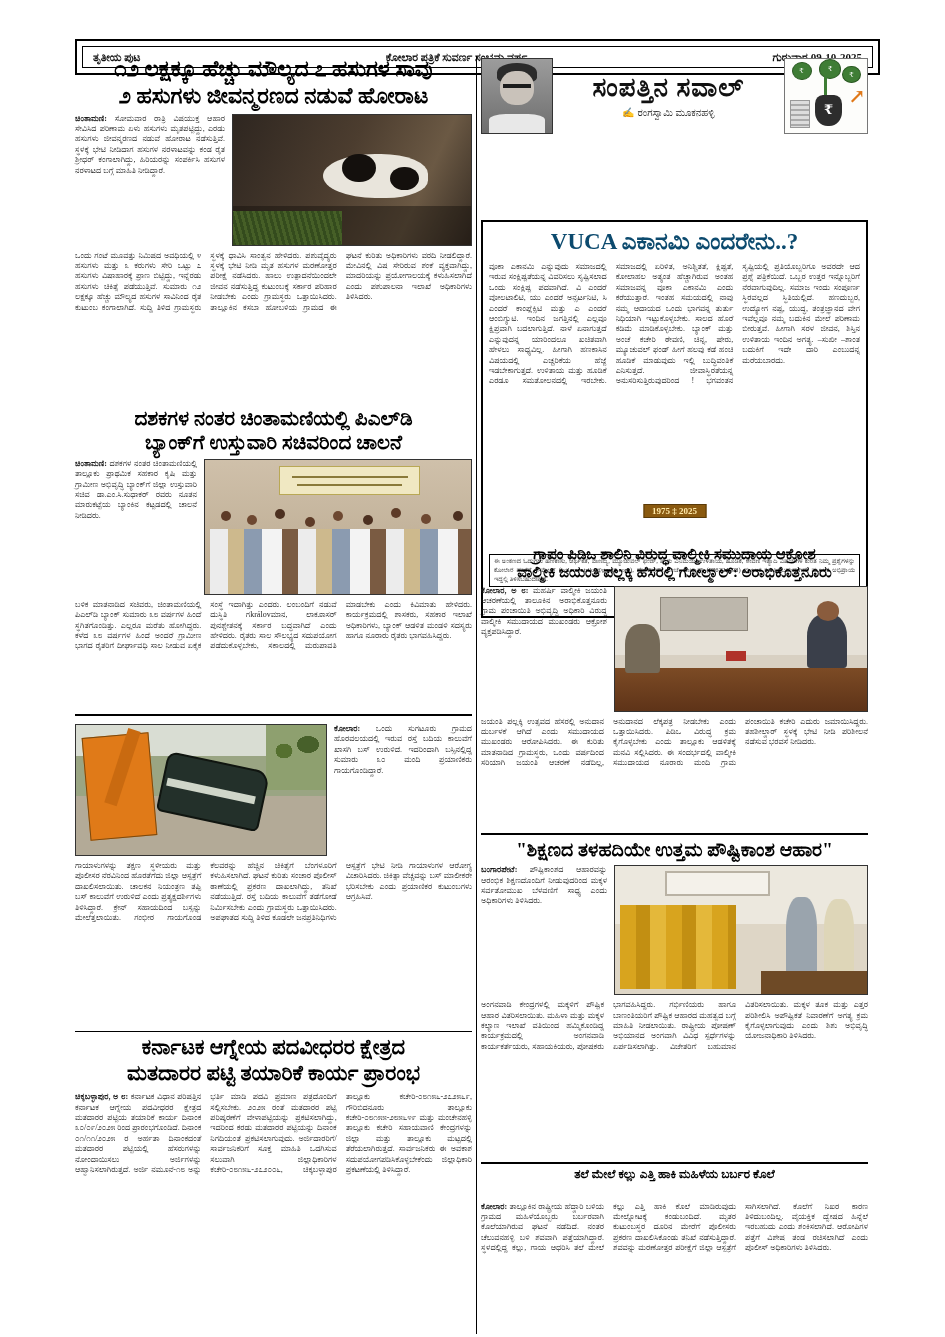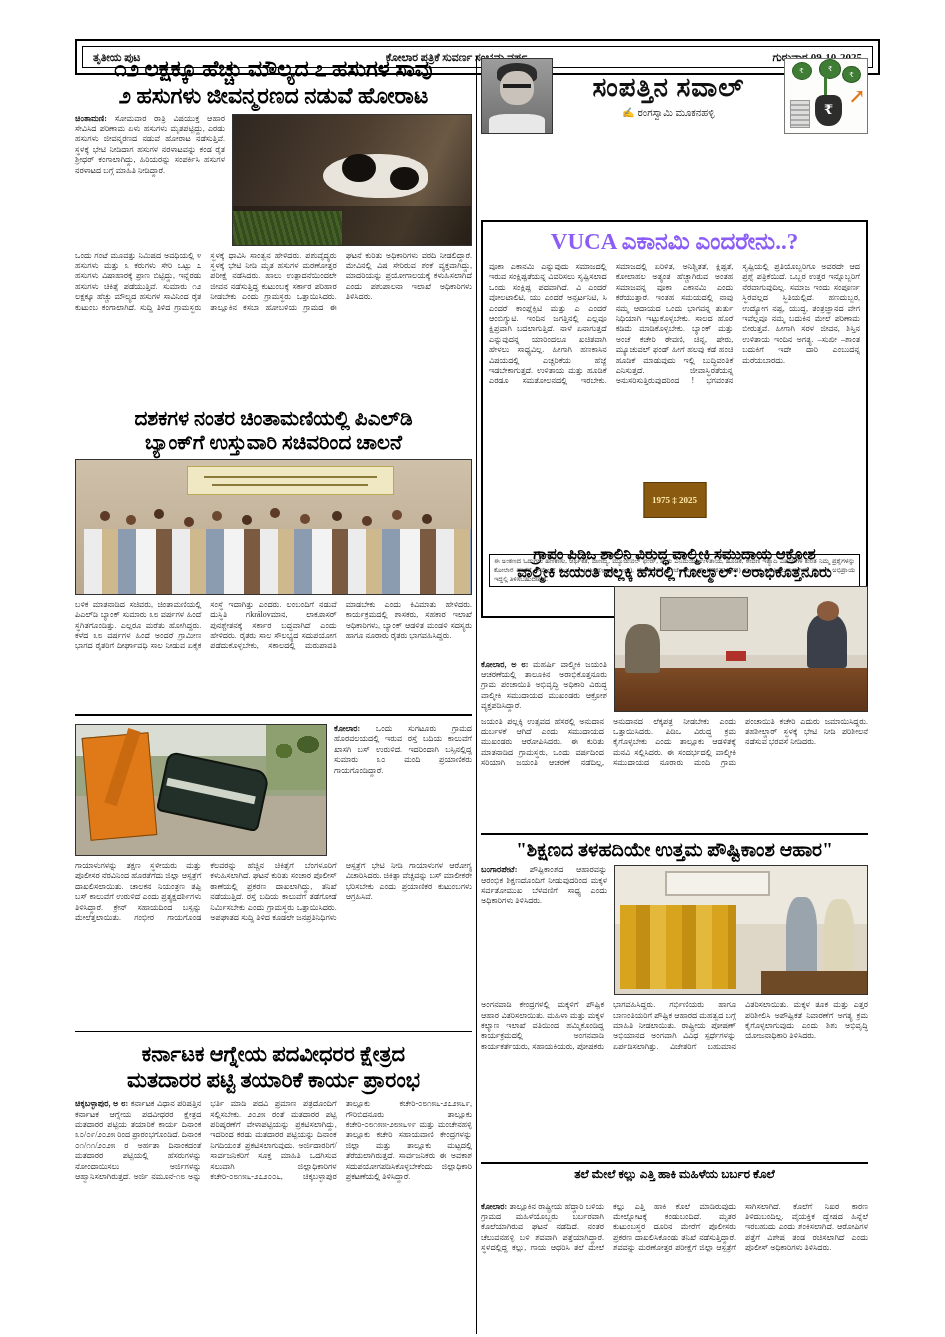--- a/index.html
+++ b/index.html
@@ -13,21 +13,21 @@
   .left-col{position:absolute;left:75px;top:56px;width:397px;height:1278px;}
   .right-col{position:absolute;left:481px;top:56px;width:387px;height:1278px;}
   .v-divider{position:absolute;left:476px;top:56px;width:1px;height:1278px;background:#000;}
   .art{position:absolute;left:0;width:100%;box-sizing:border-box;}
   .hl{font-weight:bold;text-align:center;line-height:1.22;color:#000;}
   .body-sm{font-size:8px;line-height:1.3;text-align:justify;color:#1c1c1c;margin:0;}
   .dl{font-weight:bold;}
   .cols3{column-count:3;column-gap:9px;}
   .row{display:flex;gap:7px;align-items:flex-start;}
   .rule-top{border-top:2px solid #000;padding-top:3px;}
-  .rule-top-thin{border-top:1px solid #000;padding-top:10px;}
+  .rule-top-thin{border-top:1px solid #000;padding-top:3px;}
   
   .photo{position:relative;overflow:hidden;border:1px solid #333;box-sizing:border-box;flex:1;}
   .shape{position:absolute;}
   
   .ph-cows{background:linear-gradient(115deg,#2e2620 0%,#4c3d2f 45%,#6b5944 75%,#352b22 100%);}
   .cow-body{left:38%;top:30%;width:44%;height:34%;background:#e9e5dc;border-radius:50% 45% 40% 50%;}
   .cow-patch1{left:46%;top:30%;width:14%;height:22%;background:#14100d;border-radius:50%;}
   .cow-patch2{left:66%;top:40%;width:12%;height:18%;background:#14100d;border-radius:50%;}
   .fodder{left:0;bottom:0;width:46%;height:26%;background:repeating-linear-gradient(75deg,#4f7d2c 0 3px,#6fa03e 3px 6px);}
   .ground-sh{left:0;top:70%;width:100%;height:30%;background:rgba(20,15,10,.45);}
@@ -91,23 +91,23 @@
   .vuca-hl{font-size:23px;margin:2px 0 6px 0;}
   .vuca-body{position:relative;height:286px;overflow:hidden;}
   .logo50{position:absolute;left:50%;top:150px;transform:translateX(-50%);width:104px;height:104px;z-index:3;}
   .logo-circle{position:absolute;left:0;top:0;width:98px;height:98px;border-radius:50%;
      background:radial-gradient(circle at 50% 40%,#fbe37a 0 30%,#f0b928 60%,#d89210 100%);
      border:3px double #a87810;box-sizing:border-box;text-align:center;}
   .logo-top-txt{font-size:6.5px;color:#7a4a08;margin-top:8px;font-weight:bold;}
   .logo-50{font-size:34px;font-weight:bold;color:#fff;text-shadow:1px 1px 0 #8a5a08;line-height:1;font-style:italic;}
   .logo-portrait{position:absolute;left:56%;top:32%;width:26px;height:26px;border-radius:50%;background:#7a3a20;border:2px solid #fff;}
   .logo-bot-txt{font-size:6.5px;color:#7a4a08;font-weight:bold;margin-top:2px;}
-  .logo-ribbon{position:absolute;left:50%;bottom:-2px;transform:translateX(-50%);background:#8a5a10;color:#ffe9a8;font-size:9px;font-weight:bold;padding:12px 8px;border:1px solid #5a3a08;white-space:nowrap;}
+  .logo-ribbon{position:absolute;left:50%;bottom:-2px;transform:translateX(-50%);background:#8a5a10;color:#ffe9a8;font-size:9px;font-weight:bold;padding:1px 8px;border:1px solid #5a3a08;white-space:nowrap;}
   .contact-box{border:1px solid #000;margin-top:6px;padding:2px 4px;font-size:6.6px;line-height:1.35;text-align:justify;color:#222;}
-  .red{color:#8b5cf6;}
+  .red{color:#0c4a6e;}
 </style>
 </head>
 <body>
 
 <div class="page">
 
   <div class="masthead">
     <div class="masthead-inner">
       <span class="mast-cell">ತೃತೀಯ ಪುಟ</span>
       <span class="mast-cell">ಕೋಲಾರ ಪತ್ರಿಕೆ ಸುವರ್ಣ ಸಂಭ್ರಮ ವರ್ಷ</span>
@@ -139,20 +139,24 @@
       </div>
       <div class="cols3 body-sm" style="margin-top:5px;height:128px;overflow:hidden;">ಒಂದು ಗಂಟೆ ಮೂವತ್ತು ನಿಮಿಷದ ಅವಧಿಯಲ್ಲಿ ೪ ಹಸುಗಳು ಮತ್ತು ೩ ಕರುಗಳು ಸೇರಿ ಒಟ್ಟು ೭ ಹಸುಗಳು ವಿಷಾಹಾರಕ್ಕೆ ಪ್ರಾಣ ಬಿಟ್ಟಿದ್ದು, ಇನ್ನೆರಡು ಹಸುಗಳು ಚಿಕಿತ್ಸೆ ಪಡೆಯುತ್ತಿವೆ. ಸುಮಾರು ೧೨ ಲಕ್ಷಕ್ಕೂ ಹೆಚ್ಚು ಮೌಲ್ಯದ ಹಸುಗಳ ಸಾವಿನಿಂದ ರೈತ ಕುಟುಂಬ ಕಂಗಾಲಾಗಿದೆ. ಸುದ್ದಿ ತಿಳಿದ ಗ್ರಾಮಸ್ಥರು ಸ್ಥಳಕ್ಕೆ ಧಾವಿಸಿ ಸಾಂತ್ವನ ಹೇಳಿದರು. ಪಶುವೈದ್ಯರು ಸ್ಥಳಕ್ಕೆ ಭೇಟಿ ನೀಡಿ ಮೃತ ಹಸುಗಳ ಮರಣೋತ್ತರ ಪರೀಕ್ಷೆ ನಡೆಸಿದರು. ಹಾಲು ಉತ್ಪಾದನೆಯಿಂದಲೇ ಜೀವನ ನಡೆಸುತ್ತಿದ್ದ ಕುಟುಂಬಕ್ಕೆ ಸರ್ಕಾರ ಪರಿಹಾರ ನೀಡಬೇಕು ಎಂದು ಗ್ರಾಮಸ್ಥರು ಒತ್ತಾಯಿಸಿದರು. ತಾಲ್ಲೂಕಿನ ಕಸಬಾ ಹೋಬಳಿಯ ಗ್ರಾಮದ ಈ ಘಟನೆ ಕುರಿತು ಅಧಿಕಾರಿಗಳು ವರದಿ ನೀಡಲಿದ್ದಾರೆ. ಮೇವಿನಲ್ಲಿ ವಿಷ ಸೇರಿರುವ ಶಂಕೆ ವ್ಯಕ್ತವಾಗಿದ್ದು, ಮಾದರಿಯನ್ನು ಪ್ರಯೋಗಾಲಯಕ್ಕೆ ಕಳುಹಿಸಲಾಗಿದೆ ಎಂದು ಪಶುಪಾಲನಾ ಇಲಾಖೆ ಅಧಿಕಾರಿಗಳು ತಿಳಿಸಿದರು.</div>
     </div>
 
     <div class="art" style="top:350px;">
       <div class="hl" style="font-size:20px;">
         <div>ದಶಕಗಳ ನಂತರ ಚಿಂತಾಮಣಿಯಲ್ಲಿ ಪಿಎಲ್‌ಡಿ</div>
         <div>ಬ್ಯಾಂಕ್‌ಗೆ ಉಸ್ತುವಾರಿ ಸಚಿವರಿಂದ ಚಾಲನೆ</div>
       </div>
       <div class="row" style="margin-top:4px;">
+        <p class="body-sm" style="width:122px;flex:none;">
+          <b class="dl">ಚಿಂತಾಮಣಿ:</b>
+          <span>ದಶಕಗಳ ನಂತರ ಚಿಂತಾಮಣಿಯಲ್ಲಿ ತಾಲ್ಲೂಕು ಪ್ರಾಥಮಿಕ ಸಹಕಾರ ಕೃಷಿ ಮತ್ತು ಗ್ರಾಮೀಣ ಅಭಿವೃದ್ಧಿ ಬ್ಯಾಂಕ್‌ಗೆ ಜಿಲ್ಲಾ ಉಸ್ತುವಾರಿ ಸಚಿವ ಡಾ.ಎಂ.ಸಿ.ಸುಧಾಕರ್ ರವರು ನೂತನ ಮಾರುಕಟ್ಟೆಯ ಬ್ಯಾಂಕಿನ ಕಟ್ಟಡದಲ್ಲಿ ಚಾಲನೆ ನೀಡಿದರು.</span>
+        </p>
         <div class="photo ph-bank" style="height:136px;">
           <div class="shape banner">
             <div class="shape banner-line"></div>
             <div class="shape banner-line2"></div>
           </div>
           <div class="shape heads"></div>
           <div class="shape torsos"></div>
         </div>
       </div>
       <div class="cols3 body-sm" style="margin-top:5px;height:118px;overflow:hidden;">ಬಳಿಕ ಮಾತನಾಡಿದ ಸಚಿವರು, ಚಿಂತಾಮಣಿಯಲ್ಲಿ ಪಿಎಲ್‌ಡಿ ಬ್ಯಾಂಕ್ ಸುಮಾರು ೩೮ ವರ್ಷಗಳ ಹಿಂದೆ ಸ್ಥಗಿತಗೊಂಡಿತ್ತು. ಎಲ್ಲರೂ ಮರೆತು ಹೋಗಿದ್ದರು. ಕಳೆದ ೩೮ ವರ್ಷಗಳ ಹಿಂದೆ ಅಂದರೆ ಗ್ರಾಮೀಣ ಭಾಗದ ರೈತರಿಗೆ ದೀರ್ಘಾವಧಿ ಸಾಲ ನೀಡುವ ಏಕೈಕ ಸಂಸ್ಥೆ ಇದಾಗಿತ್ತು ಎಂದರು. ಲಂಬಂದಿಗೆ ನಡುವೆ ದುಸ್ಥಿತಿ ಗkrálovಮಾನ, ಲಾಕೂಾಸರ್ ಪುನಶ್ಚೇತನಕ್ಕೆ ಸರ್ಕಾರ ಬದ್ಧವಾಗಿದೆ ಎಂದು ಹೇಳಿದರು. ರೈತರು ಸಾಲ ಸೌಲಭ್ಯದ ಸದುಪಯೋಗ ಪಡೆದುಕೊಳ್ಳಬೇಕು, ಸಕಾಲದಲ್ಲಿ ಮರುಪಾವತಿ ಮಾಡಬೇಕು ಎಂದು ಕಿವಿಮಾತು ಹೇಳಿದರು. ಕಾರ್ಯಕ್ರಮದಲ್ಲಿ ಶಾಸಕರು, ಸಹಕಾರ ಇಲಾಖೆ ಅಧಿಕಾರಿಗಳು, ಬ್ಯಾಂಕ್ ಆಡಳಿತ ಮಂಡಳಿ ಸದಸ್ಯರು ಹಾಗೂ ನೂರಾರು ರೈತರು ಭಾಗವಹಿಸಿದ್ದರು.</div>
@@ -229,21 +233,21 @@
         </div>
       </div>
       <div class="contact-box">ಈ ಅಂಕಣದ ಓದುಗರು ಹಣಕಾಸು, ಆರ್ಥಿಕತೆ, ವಾಣಿಜ್ಯ, ಮ್ಯೂಚುವಲ್ ಫಂಡ್, ಷೇರು ವಿನಿಮಯ, ಉಳಿತಾಯ, ಹೂಡಿಕೆ, ಠೇವಣಿ ಇತ್ಯಾದಿ ವಿಷಯಗಳ ಕುರಿತ ನಿಮ್ಮ ಪ್ರಶ್ನೆಗಳನ್ನು ಕೋಲಾರ ಪತ್ರಿಕೆಗೆ ಇ-ಮೇಲ್ (kolarapatrike@gmail.com), ಫೋನ್‌ಇನ್, ಅಂಚೆ, ವಾಟ್ಸಾಪ್ (986224098) ಮೂಲಕ ಕಳುಹಿಸಬಹುದಾಗಿದೆ. ಮೂಲಕ ಅಭಿಪ್ರಾಯ ಇದ್ದಲ್ಲಿ ತಿಳಿಸಬಹುದಾಗಿದೆ.</div>
     </div>
 
     <div class="art" style="top:489px;">
       <div class="hl" style="font-size:15px;">
         <div>ಗ್ರಾಪಂ ಪಿಡಿಒ ಶಾಲಿನಿ ವಿರುದ್ಧ ವಾಲ್ಮೀಕಿ ಸಮುದಾಯ ಆಕ್ರೋಶ</div>
         <div>ವಾಲ್ಮೀಕಿ ಜಯಂತಿ ಪಲ್ಲಕ್ಕಿ ಹೆಸರಲ್ಲಿ ಗೋಲ್ಮಾಲ್: ಅರಾಭಿಕೊತ್ತನೂರು</div>
       </div>
-      <div class="row" style="margin-top:4px;align-items:flex-end;">
+      <div class="row" style="margin-top:4px;">
         <p class="body-sm" style="width:126px;flex:none;">
           <b class="dl">ಕೋಲಾರ, ಅ ೮:</b>
           <span>ಮಹರ್ಷಿ ವಾಲ್ಮೀಕಿ ಜಯಂತಿ ಆಚರಣೆಯಲ್ಲಿ ತಾಲೂಕಿನ ಅರಾಭಿಕೊತ್ತನೂರು ಗ್ರಾಮ ಪಂಚಾಯಿತಿ ಅಭಿವೃದ್ಧಿ ಅಧಿಕಾರಿ ವಿರುದ್ಧ ವಾಲ್ಮೀಕಿ ಸಮುದಾಯದ ಮುಖಂಡರು ಆಕ್ರೋಶ ವ್ಯಕ್ತಪಡಿಸಿದ್ದಾರೆ.</span>
         </p>
         <div class="photo ph-office" style="height:126px;">
           <div class="shape cabinet"></div>
           <div class="shape desk"></div>
           <div class="shape officer"></div>
           <div class="shape officer-head"></div>
           <div class="shape visitor"></div>

